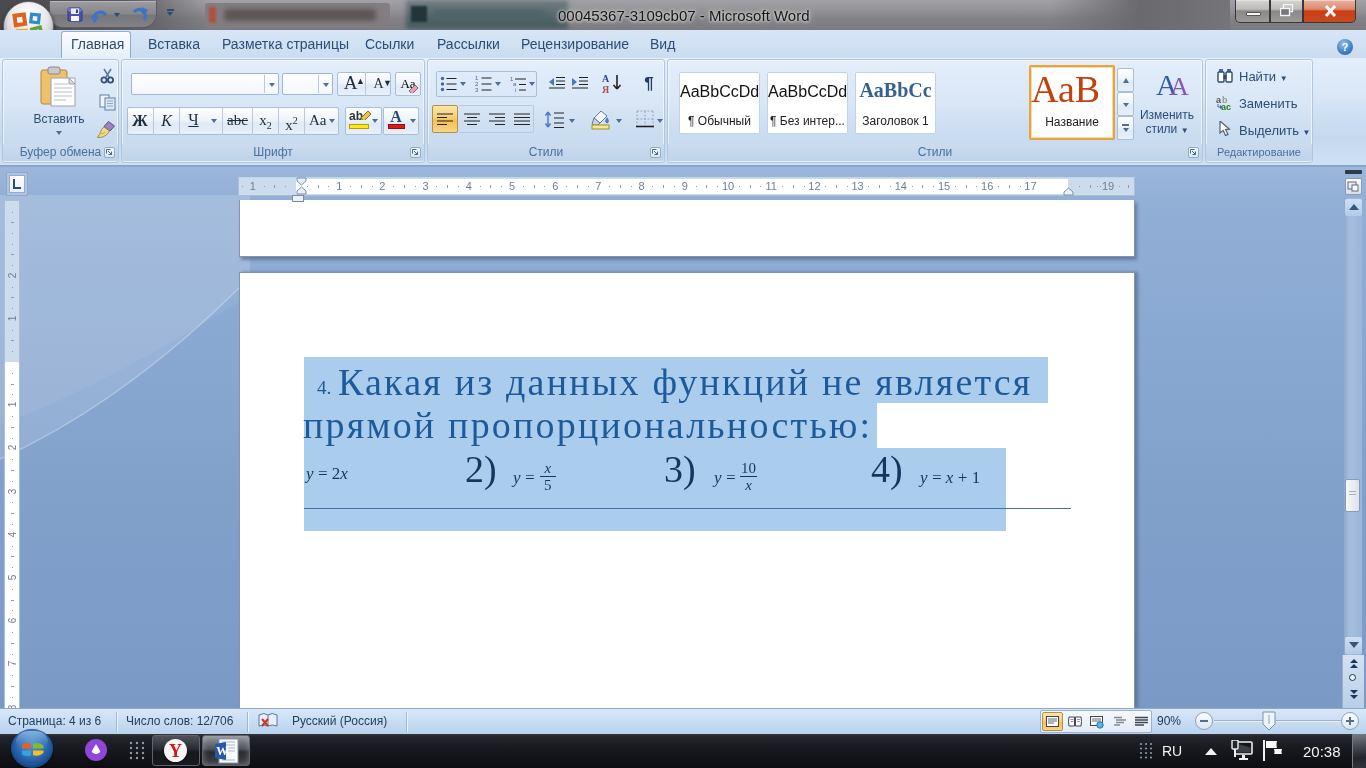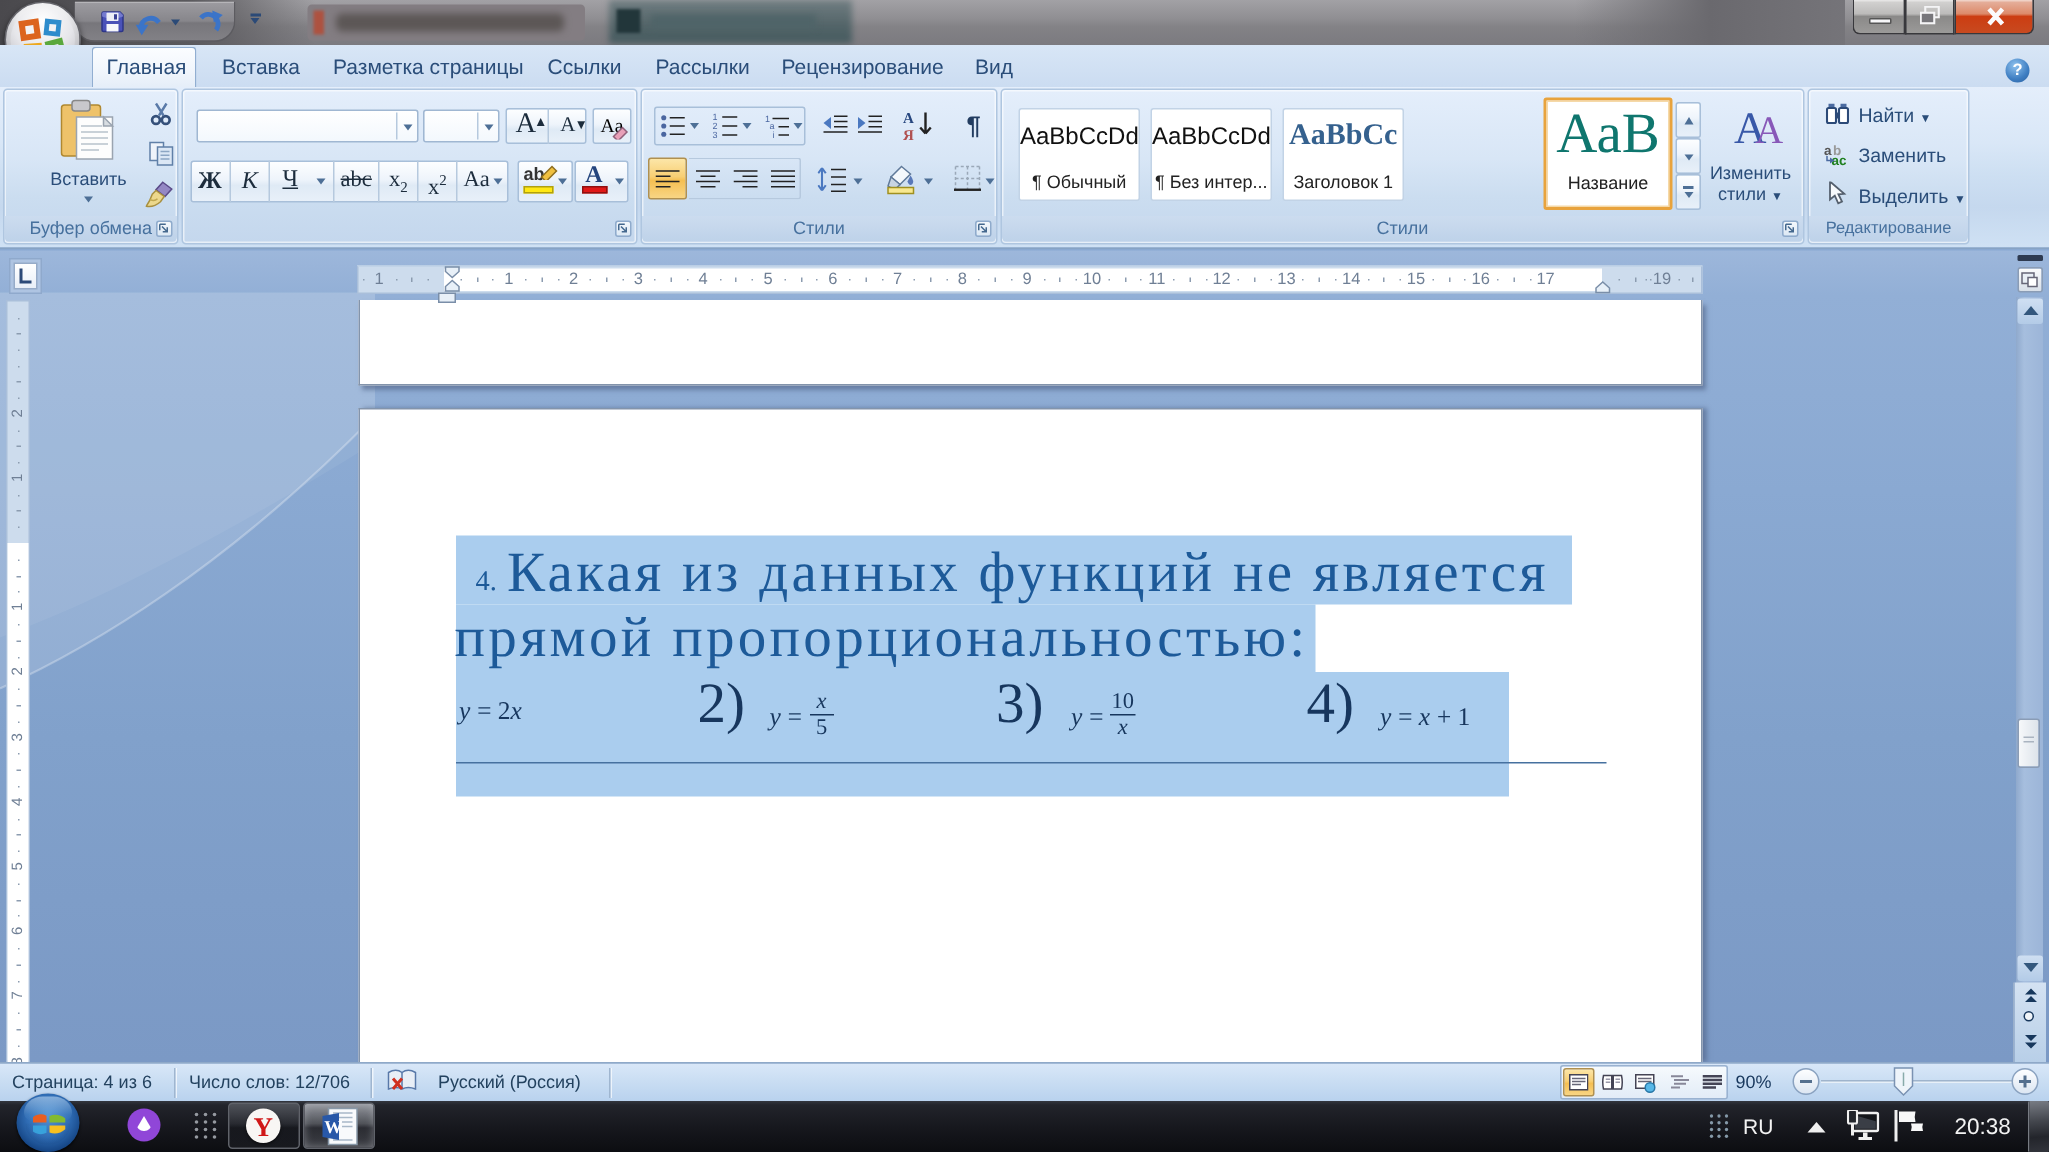--- a/index.html
+++ b/index.html
@@ -291,20 +291,21 @@
   <div class="abs" id="titlebar">
     <div class="abs" id="tbdarkL"></div>
     <div class="abs" id="tbdarkR"></div>
   </div>
   <div class="abs" id="btab1"></div>
   <div class="abs" id="btab1i"></div>
   <div class="abs" id="btab1t"></div>
   <div class="abs" id="btab2"></div>
   <div class="abs" id="btab2i"></div>
   <div class="abs" id="btab2t"></div>
+  <div class="abs" id="wtitle">00045367-3109cb07 - Microsoft Word</div>
   <div class="abs wbtn" id="wmin">
       <div class="abs" style="left:10px;top:12px;width:15px;height:4px;background:#f6f6f8;border:1px solid #555;border-radius:1px"></div>
     </div>
   <div class="abs wbtn" id="wmax">
       <svg class="abs" style="left:9px;top:4px" width="16" height="15">
         <rect x="3.5" y="0.5" width="9" height="7" fill="none" stroke="#f4f4f6" stroke-width="1.4"></rect>
         <rect x="0.5" y="4.5" width="9" height="7" fill="#77767b" stroke="#f4f4f6" stroke-width="1.4"></rect>
       </svg>
     </div>
   <div class="abs wbtn" id="wcls">
@@ -388,20 +389,21 @@
           <path d="M8,7 h6 M8,9.5 h6 M8,12 h6"></path>
         </g>
     </svg>
     <svg class="abs" style="left:94px;top:60px" width="20" height="19" viewBox="0 0 20 19">
       <path d="M11.5,1.5 l6,4.5 -4.5,5 -6,-4.5 z" fill="#9488c4" stroke="#5a4a88"></path>
       <path d="M7,7 l5.5,4 -2.5,3.5 q-4.5,4 -9.5,3 q2.5,-3.5 4,-8 z" fill="#ecd88c" stroke="#a89040"></path>
       <path d="M3,13 q3,1.5 5,-0.5" stroke="#c0a850" fill="none"></path>
     </svg>
   </div>
   <div class="abs grp" style="left:121px;width:304px">
+    <div class="abs glabel">Шрифт</div>
       <div class="abs launch" style="right:3px"><svg width="9" height="9">
           <path d="M1.5,1.5 h4 M1.5,1.5 v4 M3,3 l3.5,3.5 M6.5,3.5 v3 h-3" stroke="#44688e" fill="none"></path>
         </svg></div>
     <div class="abs cmb" style="left:9px;top:13px;width:148px;height:22px">
         <div class="abs" style="right:1px;top:1px;width:13px;height:18px;border-left:1px solid #b6c9de"></div>
         <div class="abs dar" style="right:3px;top:9px"></div>
       </div>
     <div class="abs cmb" style="left:160px;top:13px;width:51px;height:22px">
         <div class="abs" style="right:1px;top:1px;width:13px;height:18px;border-left:1px solid #b6c9de"></div>
         <div class="abs dar" style="right:3px;top:9px"></div>
@@ -545,21 +547,21 @@
       </div>
     <div class="abs card" style="left:99px;top:12px">
       <div class="abs" style="left:0;top:10px;width:100%;text-align:center;font-size:16px;color:#111">AaBbCcDd</div>
       <div class="abs" style="left:0;top:41px;width:100%;text-align:center;font-size:12px;color:#222">¶ Без интер...</div>
       </div>
     <div class="abs card" style="left:187px;top:12px">
       <div class="abs" style="left:0;top:6px;width:100%;text-align:center;font-size:20px;font-weight:bold;color:#35618e;font-family:'Liberation Serif',serif">AaBbCс</div>
       <div class="abs" style="left:0;top:41px;width:100%;text-align:center;font-size:12px;color:#222">Заголовок 1</div>
       </div>
     <div class="abs" style="left:361px;top:5px;width:86px;height:75px;border:2px solid #e8a33d;border-radius:2px;background:#fff;box-shadow:inset 0 0 0 1px #f5d9a8">
-      <div class="abs" style="left:0;top:0px;width:100%;text-align:center;font-size:38px;color:#0f766e;font-family:'Liberation Serif',serif">АаВ</div>
+      <div class="abs" style="left:0;top:0px;width:100%;font-size:38px;color:#c2410c;font-family:'Liberation Serif',serif">АаВ</div>
       <div class="abs" style="left:0;top:48px;width:100%;text-align:center;font-size:12px;color:#222">Название</div>
       </div>
     <div class="abs btn" style="left:449px;top:8px;width:17px;height:24px">
         <div class="abs" style="left:5px;top:9px;width:0;height:0;border-left:3.5px solid transparent;border-right:3.5px solid transparent;border-bottom:5px solid #4d6f96"></div>
       </div>
     <div class="abs btn" style="left:449px;top:32px;width:17px;height:24px">
         <div class="abs dar" style="left:5px;top:10px"></div>
       </div>
     <div class="abs btn" style="left:449px;top:56px;width:17px;height:24px">
         <div class="abs" style="left:4px;top:7px;width:7px;height:1.5px;background:#4d6f96"></div>

